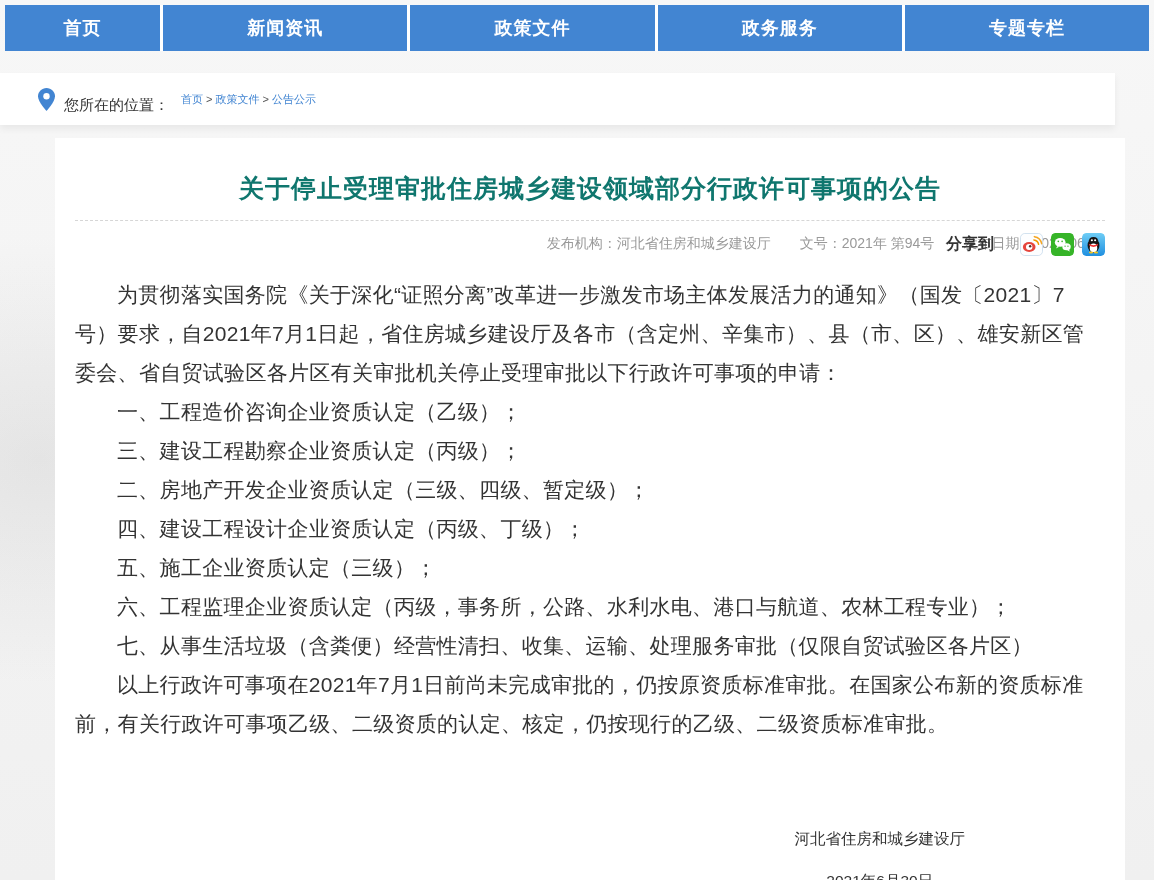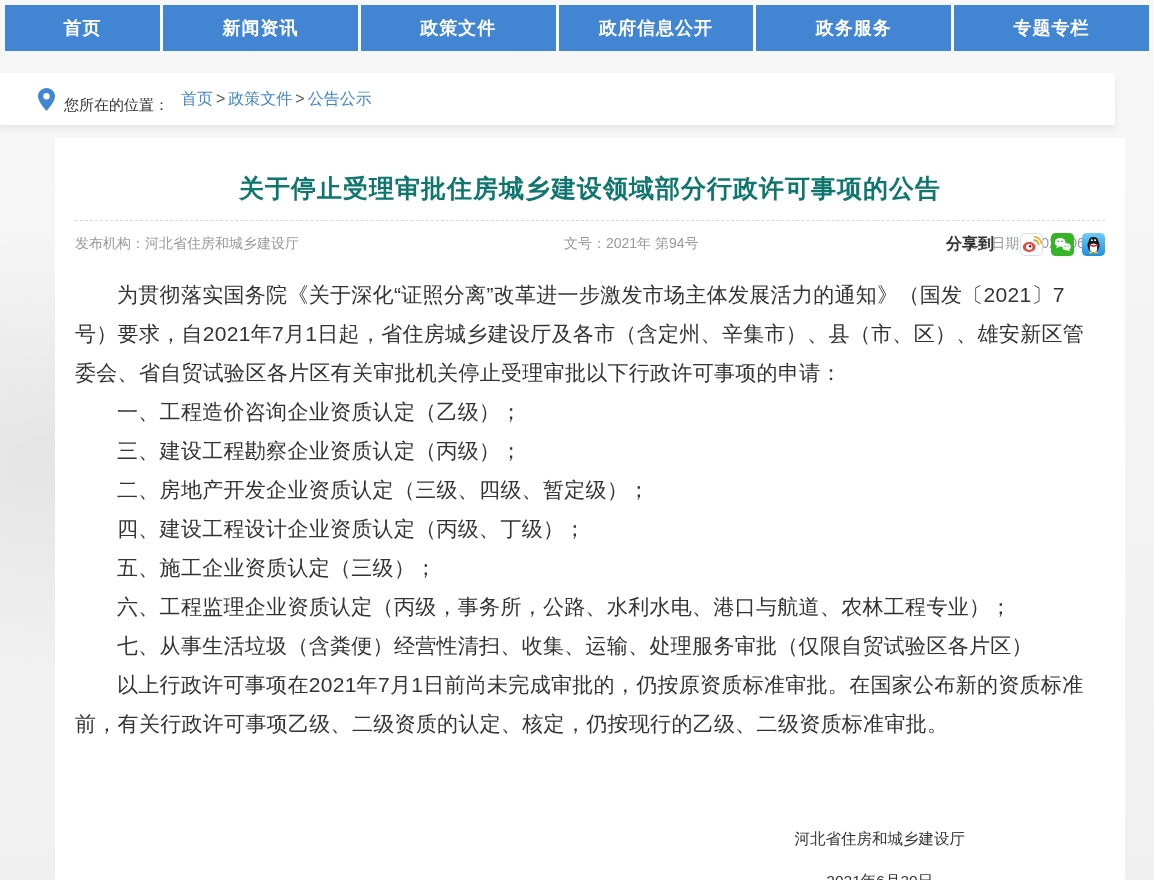--- a/index.html
+++ b/index.html
@@ -29,38 +29,38 @@
   
   .breadcrumb-bar {
     margin-top:22px; width:1115px; height:52px;
     background:#ffffff;
     box-shadow:0 4px 7px rgba(0,0,0,0.06);
     display:flex; align-items:center;
     padding-left:38px;
   }
   .pin { width:17px; height:23px; margin-right:9px; flex:0 0 auto; }
   .crumb-label { font-size:15px; color:#333;margin-top:12px; }
-  .crumb-links { margin-left:12px; font-size:16px; }
+  .crumb-links { margin-left:12px; font-size:11px; }
   .crumb-link { color:#4285d2; cursor:pointer; }
   .crumb-sep { color:#555; margin:0 3px; }
 
   
   .card {
     margin:13px 0 0 55px; width:1070px; min-height:742px;
     background:#ffffff; padding:18px 20px 20px;
   }
   .article-title {
     text-align:center; font-size:25px; font-weight:bold;
     color:#0f766e; margin:16px 10px 15px; letter-spacing:1px;
   }
   .title-divider { border-bottom:1px dashed #d6d6d6; height:1px; }
 
   .meta-row {
     position:relative; height:46px;
-    display:flex; align-items:center; justify-content:space-between;
+    display:flex; align-items:center; justify-content:flex-end;
     column-gap:29px;
   }
   .meta-item { font-size:14px; color:#999999; }
   .share-box {
     position:absolute; right:0; top:0; height:46px;
     display:flex; align-items:center; column-gap:8px;
   }
   .share-label { font-size:16px; font-weight:bold; color:#333; margin-right:18px; }
   .share-icon { width:23px; height:23px; border-radius:4px; display:block; cursor:pointer; }
 
@@ -77,21 +77,20 @@
   }
   .signature div { line-height:42px; }
 </style>
 </head>
 <body>
 
 <div class="nav">
   <div class="nav-item first">首页</div>
   <div class="nav-item">新闻资讯</div>
   <div class="nav-item">政策文件</div>
-  <div class="nav-item">政府信息公开</div>
   <div class="nav-item">政务服务</div>
   <div class="nav-item">专题专栏</div>
 </div>
 
 <div class="breadcrumb-bar">
   <svg class="pin" viewBox="0 0 17 23">
     <path d="M8.5 0C3.8 0 0 3.7 0 8.3 0 14.1 8.5 23 8.5 23S17 14.1 17 8.3C17 3.7 13.2 0 8.5 0z" fill="#4285d2"></path>
     <circle cx="8.5" cy="8.2" r="3.2" fill="#ffffff"></circle>
   </svg>
   <span class="crumb-label">您所在的位置：</span>

